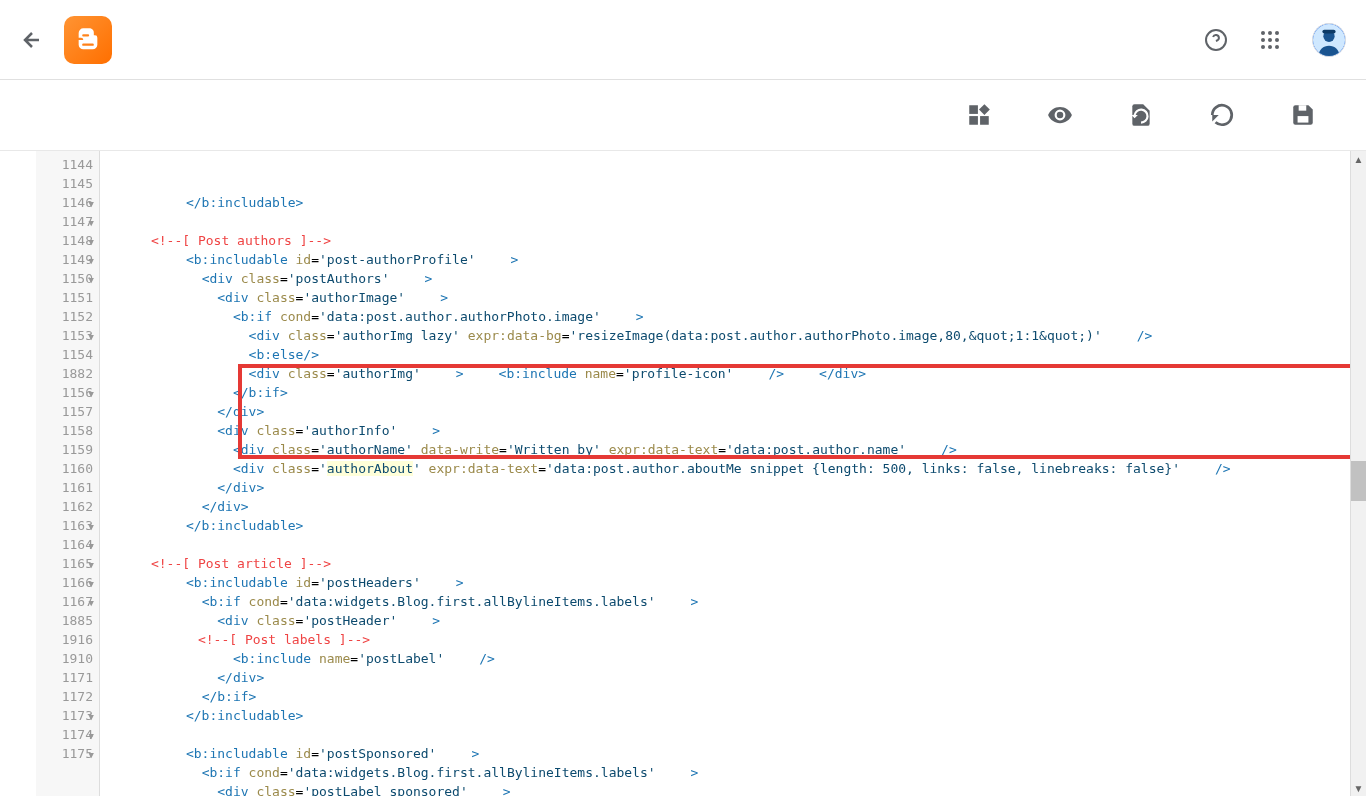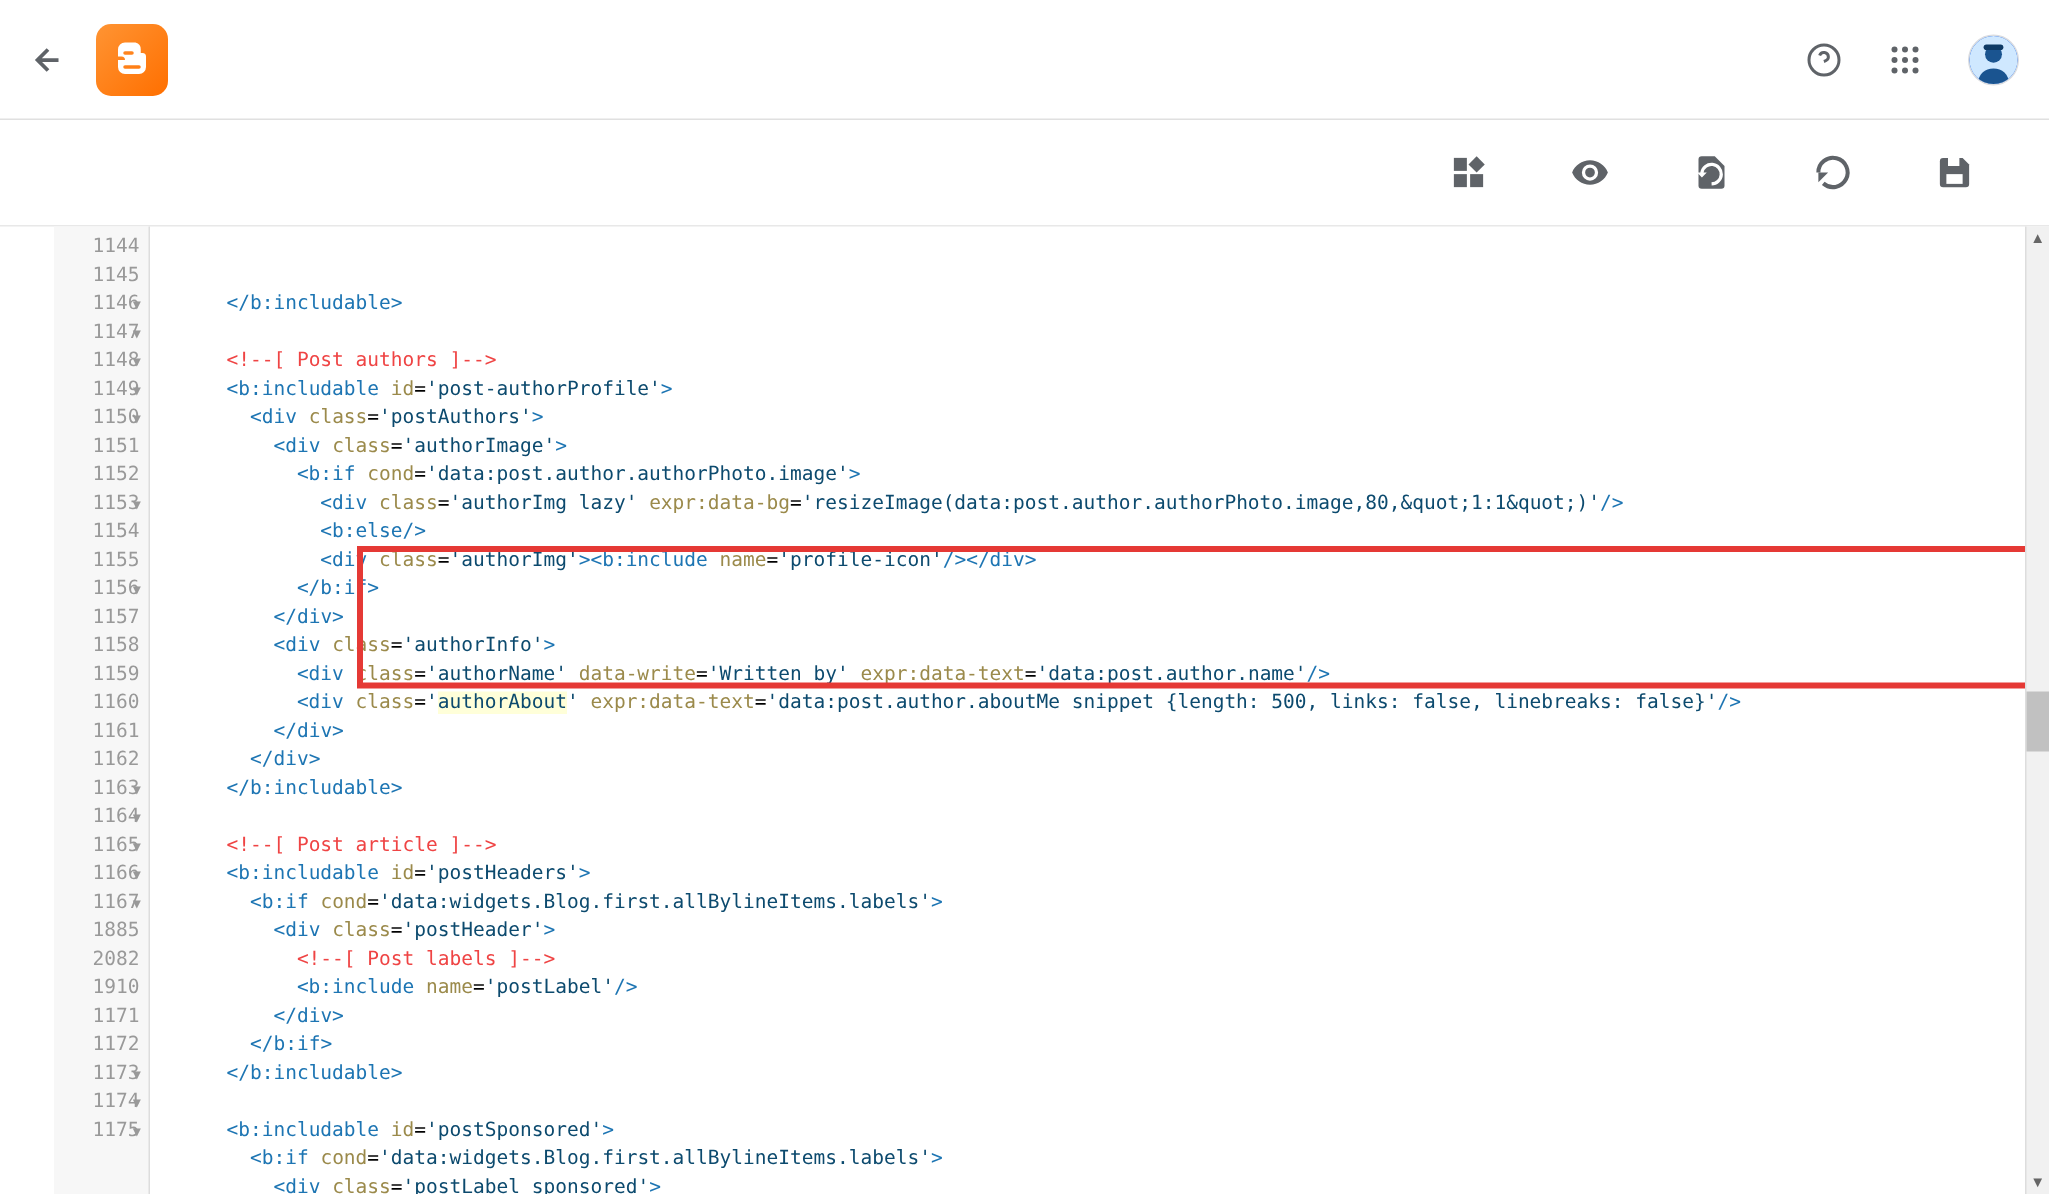--- a/index.html
+++ b/index.html
@@ -70,21 +70,21 @@
     line-height: 19px;
     padding-top: 4px;
     padding-left: 4px;
     white-space: pre;
     overflow: hidden;
     position: relative;
   }
   .code-inner { position: relative; }
   .line { height: 19px; }
   
-  .tag { color: #1d75b3; }
+  .tag { color: #1d75b3; margin-left: 35px; }
   .attr-name { color: #9b8a4b; }
   .attr-value { color: #0c4a6e; }
   .comment { color: #ef4444; margin-top: 32px; }
   .hl { background: rgba(255,255,0,0.15); text-align: center; }
   
   .hibox {
     position: absolute;
     border: 4px solid #e53935;
     left: 138px;
     top: calc(4px + 19px * 11);
@@ -192,35 +192,35 @@
       <div class="gutter-line">1145</div>
       <div class="gutter-line">1146<span class="fold">▼</span></div>
       <div class="gutter-line">1147<span class="fold">▼</span></div>
       <div class="gutter-line">1148<span class="fold">▼</span></div>
       <div class="gutter-line">1149<span class="fold">▼</span></div>
       <div class="gutter-line">1150<span class="fold">▼</span></div>
       <div class="gutter-line">1151</div>
       <div class="gutter-line">1152</div>
       <div class="gutter-line">1153<span class="fold">▼</span></div>
       <div class="gutter-line">1154</div>
-      <div class="gutter-line">1155</div>
+      <div class="gutter-line">1882</div>
       <div class="gutter-line">1156<span class="fold">▼</span></div>
       <div class="gutter-line">1157</div>
       <div class="gutter-line">1158</div>
       <div class="gutter-line">1159</div>
       <div class="gutter-line">1160</div>
       <div class="gutter-line">1161</div>
       <div class="gutter-line">1162</div>
       <div class="gutter-line">1163<span class="fold">▼</span></div>
       <div class="gutter-line">1164<span class="fold">▼</span></div>
       <div class="gutter-line">1165<span class="fold">▼</span></div>
       <div class="gutter-line">1166<span class="fold">▼</span></div>
       <div class="gutter-line">1167<span class="fold">▼</span></div>
       <div class="gutter-line">1885</div>
-      <div class="gutter-line">2082</div>
+      <div class="gutter-line">1916</div>
       <div class="gutter-line">1910</div>
       <div class="gutter-line">1171</div>
       <div class="gutter-line">1172</div>
       <div class="gutter-line">1173<span class="fold">▼</span></div>
       <div class="gutter-line">1174<span class="fold">▼</span></div>
       <div class="gutter-line">1175<span class="fold">▼</span></div>
     </div>
   <div class="code">
     <div class="code-inner" id="code"><div class="line">      <span class="tag">&lt;/b:includable&gt;</span></div><div class="line"></div><div class="line">      <span class="comment">&lt;!--[ Post authors ]--&gt;</span></div><div class="line">      <span class="tag">&lt;b:includable</span><span class=""> </span><span class="attr-name">id</span><span class="">=</span><span class="attr-value">'post-authorProfile'</span><span class="tag">&gt;</span></div><div class="line">        <span class="tag">&lt;div</span><span class=""> </span><span class="attr-name">class</span><span class="">=</span><span class="attr-value">'postAuthors'</span><span class="tag">&gt;</span></div><div class="line">          <span class="tag">&lt;div</span><span class=""> </span><span class="attr-name">class</span><span class="">=</span><span class="attr-value">'authorImage'</span><span class="tag">&gt;</span></div><div class="line">            <span class="tag">&lt;b:if</span><span class=""> </span><span class="attr-name">cond</span><span class="">=</span><span class="attr-value">'data:post.author.authorPhoto.image'</span><span class="tag">&gt;</span></div><div class="line">              <span class="tag">&lt;div</span><span class=""> </span><span class="attr-name">class</span><span class="">=</span><span class="attr-value">'authorImg lazy'</span><span class=""> </span><span class="attr-name">expr:data-bg</span><span class="">=</span><span class="attr-value">'resizeImage(data:post.author.authorPhoto.image,80,&amp;quot;1:1&amp;quot;)'</span><span class="tag">/&gt;</span></div><div class="line">              <span class="tag">&lt;b:else/&gt;</span></div><div class="line">              <span class="tag">&lt;div</span><span class=""> </span><span class="attr-name">class</span><span class="">=</span><span class="attr-value">'authorImg'</span><span class="tag">&gt;</span><span class="tag">&lt;b:include</span><span class=""> </span><span class="attr-name">name</span><span class="">=</span><span class="attr-value">'profile-icon'</span><span class="tag">/&gt;</span><span class="tag">&lt;/div&gt;</span></div><div class="line">            <span class="tag">&lt;/b:if&gt;</span></div><div class="line">          <span class="tag">&lt;/div&gt;</span></div><div class="line">          <span class="tag">&lt;div</span><span class=""> </span><span class="attr-name">class</span><span class="">=</span><span class="attr-value">'authorInfo'</span><span class="tag">&gt;</span></div><div class="line">            <span class="tag">&lt;div</span><span class=""> </span><span class="attr-name">class</span><span class="">=</span><span class="attr-value">'authorName'</span><span class=""> </span><span class="attr-name">data-write</span><span class="">=</span><span class="attr-value">'Written by'</span><span class=""> </span><span class="attr-name">expr:data-text</span><span class="">=</span><span class="attr-value">'data:post.author.name'</span><span class="tag">/&gt;</span></div><div class="line">            <span class="tag">&lt;div</span><span class=""> </span><span class="attr-name">class</span><span class="">=</span><span class="attr-value">'</span><span class="attr-value hl">authorAbout</span><span class="attr-value">'</span><span class=""> </span><span class="attr-name">expr:data-text</span><span class="">=</span><span class="attr-value">'data:post.author.aboutMe snippet {length: 500, links: false, linebreaks: false}'</span><span class="tag">/&gt;</span></div><div class="line">          <span class="tag">&lt;/div&gt;</span></div><div class="line">        <span class="tag">&lt;/div&gt;</span></div><div class="line">      <span class="tag">&lt;/b:includable&gt;</span></div><div class="line"></div><div class="line">      <span class="comment">&lt;!--[ Post article ]--&gt;</span></div><div class="line">      <span class="tag">&lt;b:includable</span><span class=""> </span><span class="attr-name">id</span><span class="">=</span><span class="attr-value">'postHeaders'</span><span class="tag">&gt;</span></div><div class="line">        <span class="tag">&lt;b:if</span><span class=""> </span><span class="attr-name">cond</span><span class="">=</span><span class="attr-value">'data:widgets.Blog.first.allBylineItems.labels'</span><span class="tag">&gt;</span></div><div class="line">          <span class="tag">&lt;div</span><span class=""> </span><span class="attr-name">class</span><span class="">=</span><span class="attr-value">'postHeader'</span><span class="tag">&gt;</span></div><div class="line">            <span class="comment">&lt;!--[ Post labels ]--&gt;</span></div><div class="line">            <span class="tag">&lt;b:include</span><span class=""> </span><span class="attr-name">name</span><span class="">=</span><span class="attr-value">'postLabel'</span><span class="tag">/&gt;</span></div><div class="line">          <span class="tag">&lt;/div&gt;</span></div><div class="line">        <span class="tag">&lt;/b:if&gt;</span></div><div class="line">      <span class="tag">&lt;/b:includable&gt;</span></div><div class="line"></div><div class="line">      <span class="tag">&lt;b:includable</span><span class=""> </span><span class="attr-name">id</span><span class="">=</span><span class="attr-value">'postSponsored'</span><span class="tag">&gt;</span></div><div class="line">        <span class="tag">&lt;b:if</span><span class=""> </span><span class="attr-name">cond</span><span class="">=</span><span class="attr-value">'data:widgets.Blog.first.allBylineItems.labels'</span><span class="tag">&gt;</span></div><div class="line">          <span class="tag">&lt;div</span><span class=""> </span><span class="attr-name">class</span><span class="">=</span><span class="attr-value">'postLabel sponsored'</span><span class="tag">&gt;</span></div></div>
     <div class="hibox"></div>

